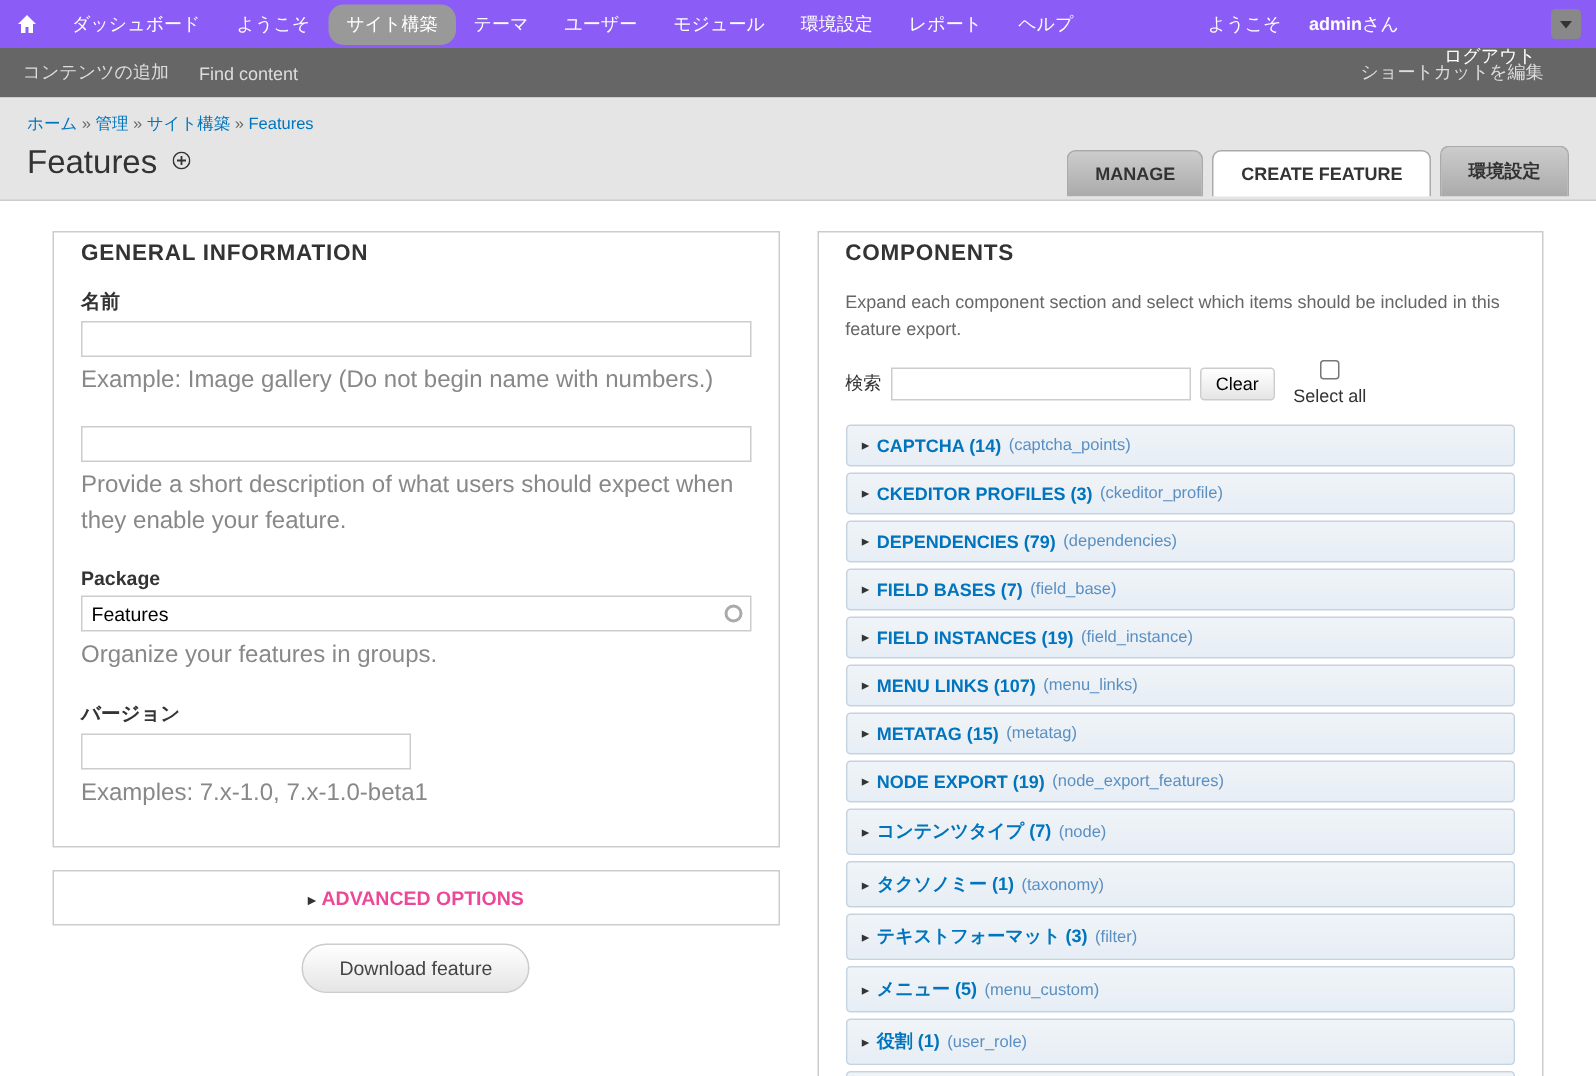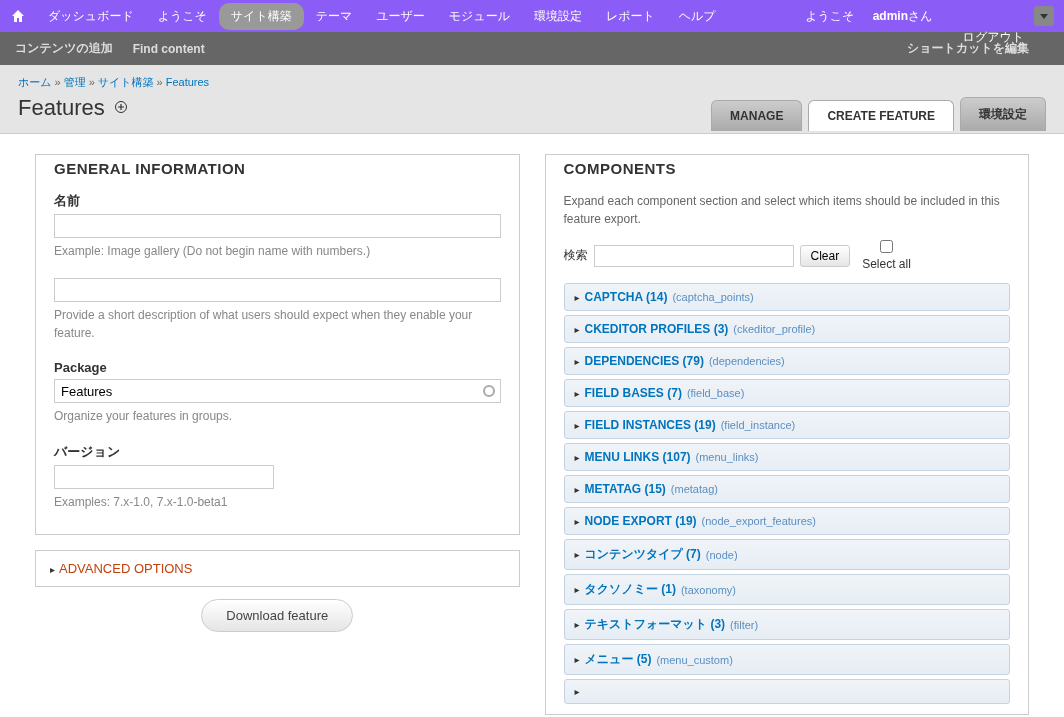--- a/index.html
+++ b/index.html
@@ -7,45 +7,45 @@
 .topbar { background: #8b5cf6; color: #fff; height: 29px; display: flex; align-items: center; padding: 16px 10px; }
 .topbar .home-icon { width: 16px; height: 16px; margin-right: 10px; cursor: pointer; }
 .topbar .menu { display: flex; flex: 1; }
 .topbar .menu a { color: #fff; text-decoration: none; padding: 5px 12px; font-size: 12px; border-radius: 10px; cursor: pointer; }
 .topbar .menu a.active { background: #999; }
 .topbar .right { display: flex; align-items: center; }
 .topbar .right span { color: #fff; margin-right: 15px; font-size: 12px; }
 .topbar .right a { color: #fff; text-decoration: none; margin-right: 10px; font-size: 12px; cursor: pointer; margin-top: 42px; }
 .topbar .dropdown-toggle { background: #888; width: 20px; height: 20px; display: flex; align-items: center; justify-content: center; border-radius: 3px; cursor: pointer; }
 .subbar { background: #666; height: 33px; display: flex; align-items: center; padding: 0 15px; color: #ddd; }
-.subbar a { color: #ddd; text-decoration: none; margin-right: 20px; font-size: 12px; cursor: pointer; font-weight: bold; }
+.subbar a { color: #ddd; text-decoration: none; margin-right: 20px; font-size: 12px; cursor: pointer; }
 .subbar .right { margin-left: auto; }
 .breadcrumb-area { background: #e5e5e5; padding: 10px 18px 0 18px; border-bottom: 1px solid #ccc; }
 .breadcrumb { font-size: 11px; color: #0074BD; margin-bottom: 5px; }
 .breadcrumb a { color: #0074BD; text-decoration: none; cursor: pointer; }
 .breadcrumb span.sep { color: #666; margin: 0 3px; }
 .title-row { display: flex; align-items: center; justify-content: space-between; }
 .page-title { font-size: 22px; font-weight: normal; color: #333; padding-bottom: 12px; display: flex; align-items: center; }
 .page-title .plus { margin-left: 10px; font-size: 14px; cursor: pointer; }
 .tabs { display: flex; gap: 6px; align-items: flex-end; }
 .tab { padding: 8px 18px; background: #bbb; background: linear-gradient(#ccc, #aaa); border-radius: 6px 6px 0 0; font-weight: bold; font-size: 12px; color: #333; cursor: pointer; border: 1px solid #aaa; border-bottom: none; }
 .tab.active { background: #fff; color: #333; }
 .content { display: flex; padding: 20px 35px; gap: 25px; }
 .col { flex: 1; }
 .fieldset { border: 1px solid #ccc; padding: 5px 18px; margin-bottom: 15px; }
 .fieldset-title { font-weight: bold; font-size: 15px; letter-spacing: 0.5px; color: #333; margin-bottom: 15px; font-family: "Trebuchet MS", sans-serif; }
 .form-item { margin-bottom: 18px; }
 .form-item label { display: block; font-weight: bold; font-size: 13px; margin-bottom: 4px; color: #333; }
 .form-item input[type="text"] { width: 100%; padding: 4px 6px; border: 1px solid #ccc; font-size: 13px; height: 24px; }
-.form-item .desc { color: #888; font-size: 12px; margin-top: 4px; line-height: 1.5; }
+.form-item .desc { color: #888; font-size: 16px; margin-top: 4px; line-height: 1.5; }
 .package-input { position: relative; }
 .package-input .circle { position: absolute; right: 6px; top: 50%; transform: translateY(-50%); width: 12px; height: 12px; border: 2px solid #aaa; border-radius: 50%; }
 .version-input input { width: 220px !important; }
 .collapsible { border: 1px solid #ccc; padding: 10px 14px; }
-.collapsible-header { color: #c2410c; font-weight: normal; font-size: 13px; cursor: pointer; }
+.collapsible-header { color: #ec4899; font-weight: bold; font-size: 13px; cursor: pointer; text-align: center; }
 .collapsible-header::before { content: "▸"; margin-right: 4px; font-size: 10px; color: #333; }
 .download-btn { display: block; margin: 12px auto 0; padding: 8px 24px; background: linear-gradient(#fff, #e5e5e5); border: 1px solid #ccc; border-radius: 18px; font-size: 13px; color: #444; cursor: pointer; }
 .comp-desc { color: #666; font-size: 12px; margin-bottom: 12px; line-height: 1.5; }
 .search-row { display: flex; align-items: center; gap: 6px; margin-bottom: 12px; font-size: 12px; }
 .search-row input[type="text"] { width: 200px; padding: 3px 5px; border: 1px solid #ccc; height: 22px; }
 .clear-btn { padding: 3px 10px; background: linear-gradient(#fff, #e5e5e5); border: 1px solid #ccc; border-radius: 3px; cursor: pointer; font-size: 12px; }
 .selectall { display: flex; align-items: center; gap: 4px; margin-left: 6px; flex-direction: column; }
 .comp-item { background: linear-gradient(#f0f4f8, #e6edf4); border: 1px solid #c5d3e0; border-radius: 3px; padding: 6px 10px; margin-bottom: 4px; cursor: pointer; display: flex; align-items: center; }
 .comp-item::before { content: "▸"; margin-right: 5px; font-size: 10px; color: #333; }
 .comp-item .name { color: #0074BD; font-weight: bold; font-size: 12px; }
@@ -200,17 +200,21 @@
             <span class="machine">(taxonomy)</span>
           </div>
           <div class="comp-item">
             <span class="name">テキストフォーマット (3)</span>
             <span class="machine">(filter)</span>
           </div>
           <div class="comp-item">
             <span class="name">メニュー (5)</span>
             <span class="machine">(menu_custom)</span>
           </div>
+          <div class="comp-item">
+            <span class="name">役割 (1)</span>
+            <span class="machine">(user_role)</span>
+          </div>
           <div class="comp-item"></div>
         </div>
     </div>
   </div>
 </div>
 
 </body></html>

